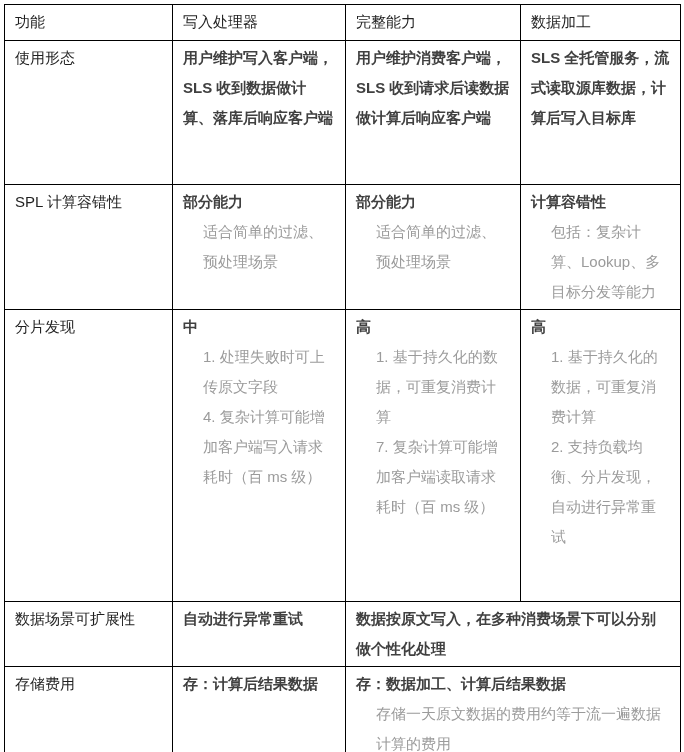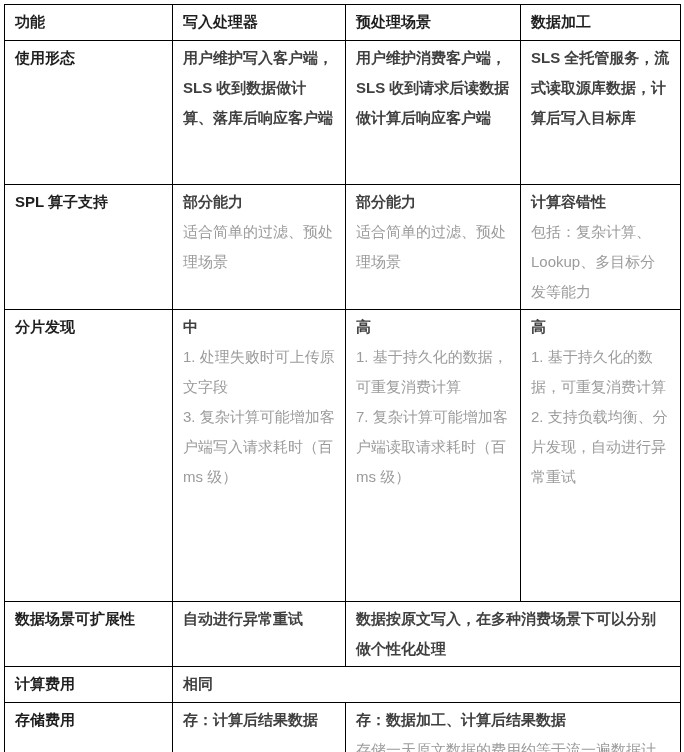--- a/index.html
+++ b/index.html
@@ -19,95 +19,91 @@
     border: 1px solid #000000;
     vertical-align: top;
     text-align: left;
     padding: 2px 10px;
     font-size: 15px;
     line-height: 30px;
     color: #1f1f1f;
     font-weight: 400;
     overflow-wrap: break-word;
   }
-  .cmp .label { font-weight: 700; }
+  .cmp .label { font-weight: 400; }
   .cmp .main { font-weight: 600; color: #404040; }
-  .cmp .note { font-weight: 400; color: #9b9b9b; }
+  .cmp .note { font-weight: 400; color: #9b9b9b; margin-left: 20px; }
 </style>
 </head>
 <body>
 
 <table class="cmp">
   <colgroup>
     <col style="width:168px">
     <col style="width:173px">
     <col style="width:175px">
     <col style="width:160px">
   </colgroup>
 
   <tbody>
       <tr style="height:36px;">
     <td class="label">功能</td>
     <td class="label">写入处理器</td>
-    <td class="label">预处理场景</td>
+    <td class="label">完整能力</td>
     <td class="label">数据加工</td>
   </tr>
 
   <tr style="height:144px;">
     <td class="label">使用形态</td>
     <td class="main">用户维护写入客户端，SLS 收到数据做计算、落库后响应客户端</td>
     <td class="main">用户维护消费客户端，SLS 收到请求后读数据做计算后响应客户端</td>
     <td class="main">SLS 全托管服务，流式读取源库数据，计算后写入目标库</td>
   </tr>
 
   <tr style="height:113px;">
-    <td class="label">SPL 算子支持</td>
+    <td class="label">SPL 计算容错性</td>
     <td>
       <div class="main">部分能力</div>
       <div class="note">适合简单的过滤、预处理场景</div>
     </td>
     <td>
       <div class="main">部分能力</div>
       <div class="note">适合简单的过滤、预处理场景</div>
     </td>
     <td>
       <div class="main">计算容错性</div>
       <div class="note">包括：复杂计算、Lookup、多目标分发等能力</div>
     </td>
   </tr>
 
   <tr style="height:292px;">
     <td class="label">分片发现</td>
     <td>
       <div class="main">中</div>
       <div class="note">1. 处理失败时可上传原文字段</div>
-      <div class="note">3. 复杂计算可能增加客户端写入请求耗时（百 ms 级）</div>
+      <div class="note">4. 复杂计算可能增加客户端写入请求耗时（百 ms 级）</div>
     </td>
     <td>
       <div class="main">高</div>
       <div class="note">1. 基于持久化的数据，可重复消费计算</div>
       <div class="note">7. 复杂计算可能增加客户端读取请求耗时（百 ms 级）</div>
     </td>
     <td>
       <div class="main">高</div>
       <div class="note">1. 基于持久化的数据，可重复消费计算</div>
       <div class="note">2. 支持负载均衡、分片发现，自动进行异常重试</div>
     </td>
   </tr>
 
   <tr style="height:63px;">
     <td class="label">数据场景可扩展性</td>
     <td class="main">自动进行异常重试</td>
     <td class="main" colspan="2">数据按原文写入，在多种消费场景下可以分别做个性化处理</td>
   </tr>
 
-  <tr style="height:36px;">
-    <td class="label">计算费用</td>
-    <td class="main" colspan="3">相同</td>
-  </tr>
 
   <tr style="height:87px;">
     <td class="label">存储费用</td>
     <td class="main">存：计算后结果数据</td>
     <td colspan="2">
       <div class="main">存：数据加工、计算后结果数据</div>
       <div class="note">存储一天原文数据的费用约等于流一遍数据计算的费用</div>
     </td>
   </tr>
 </tbody>

